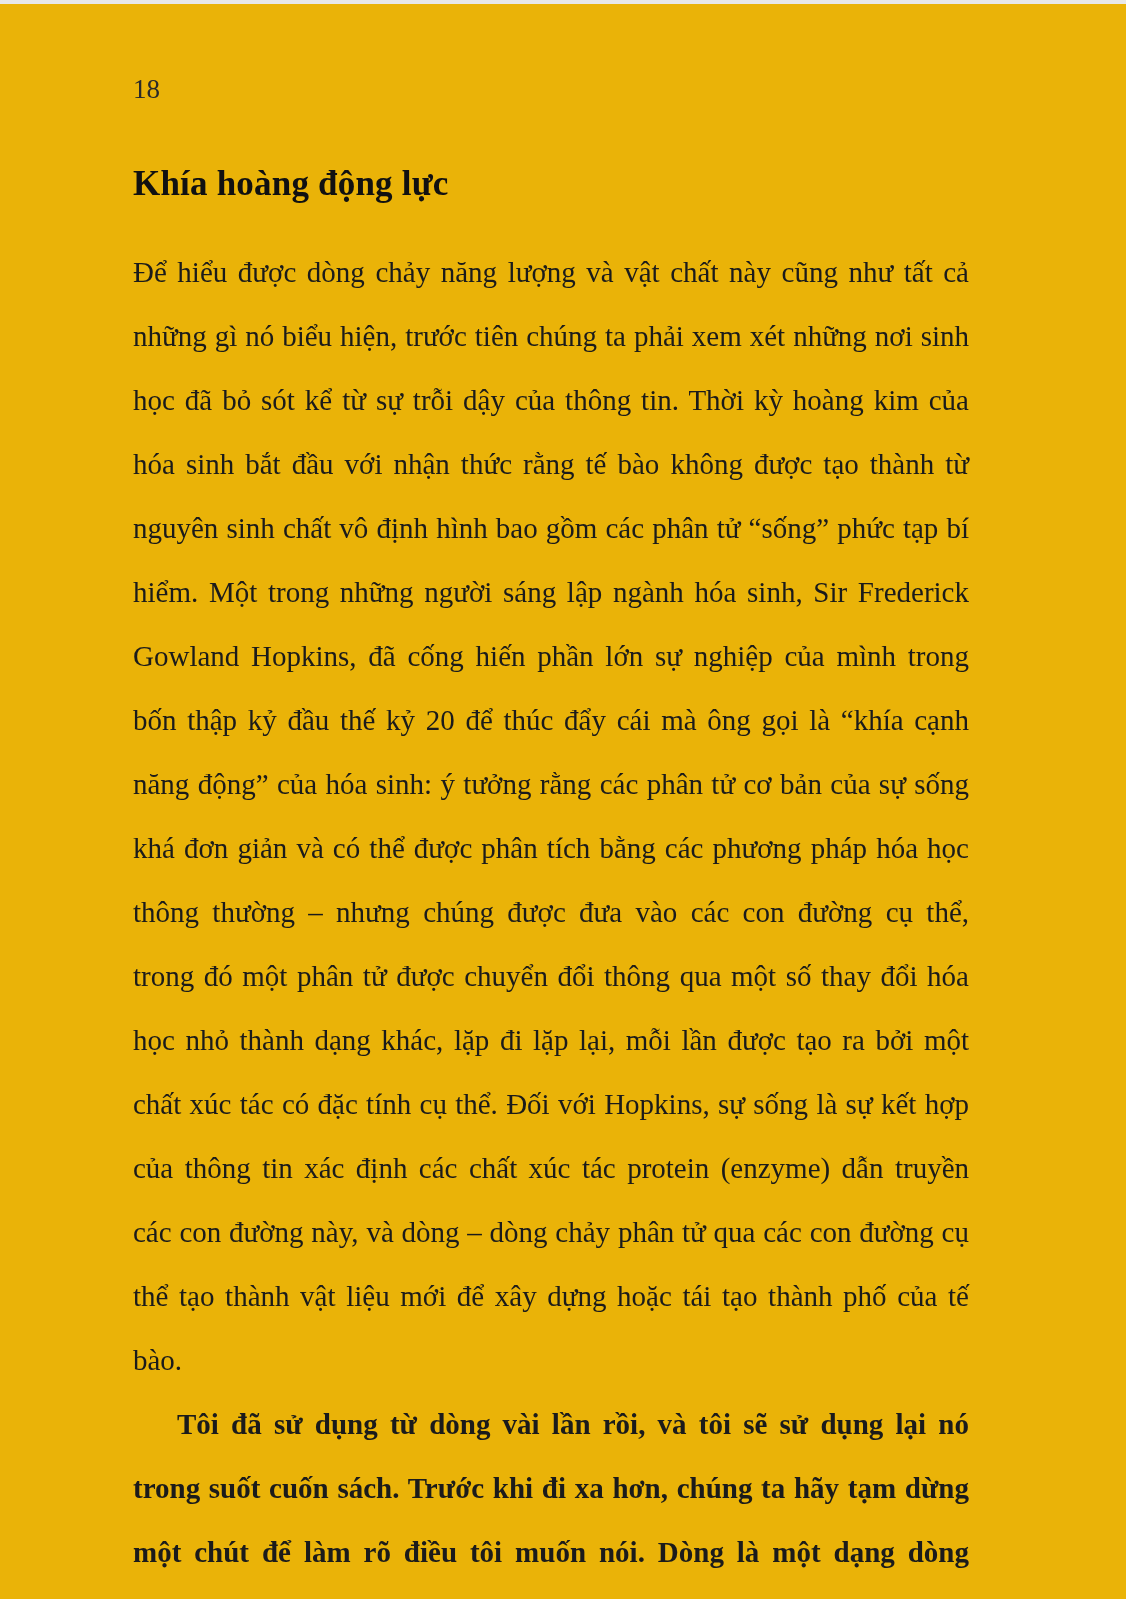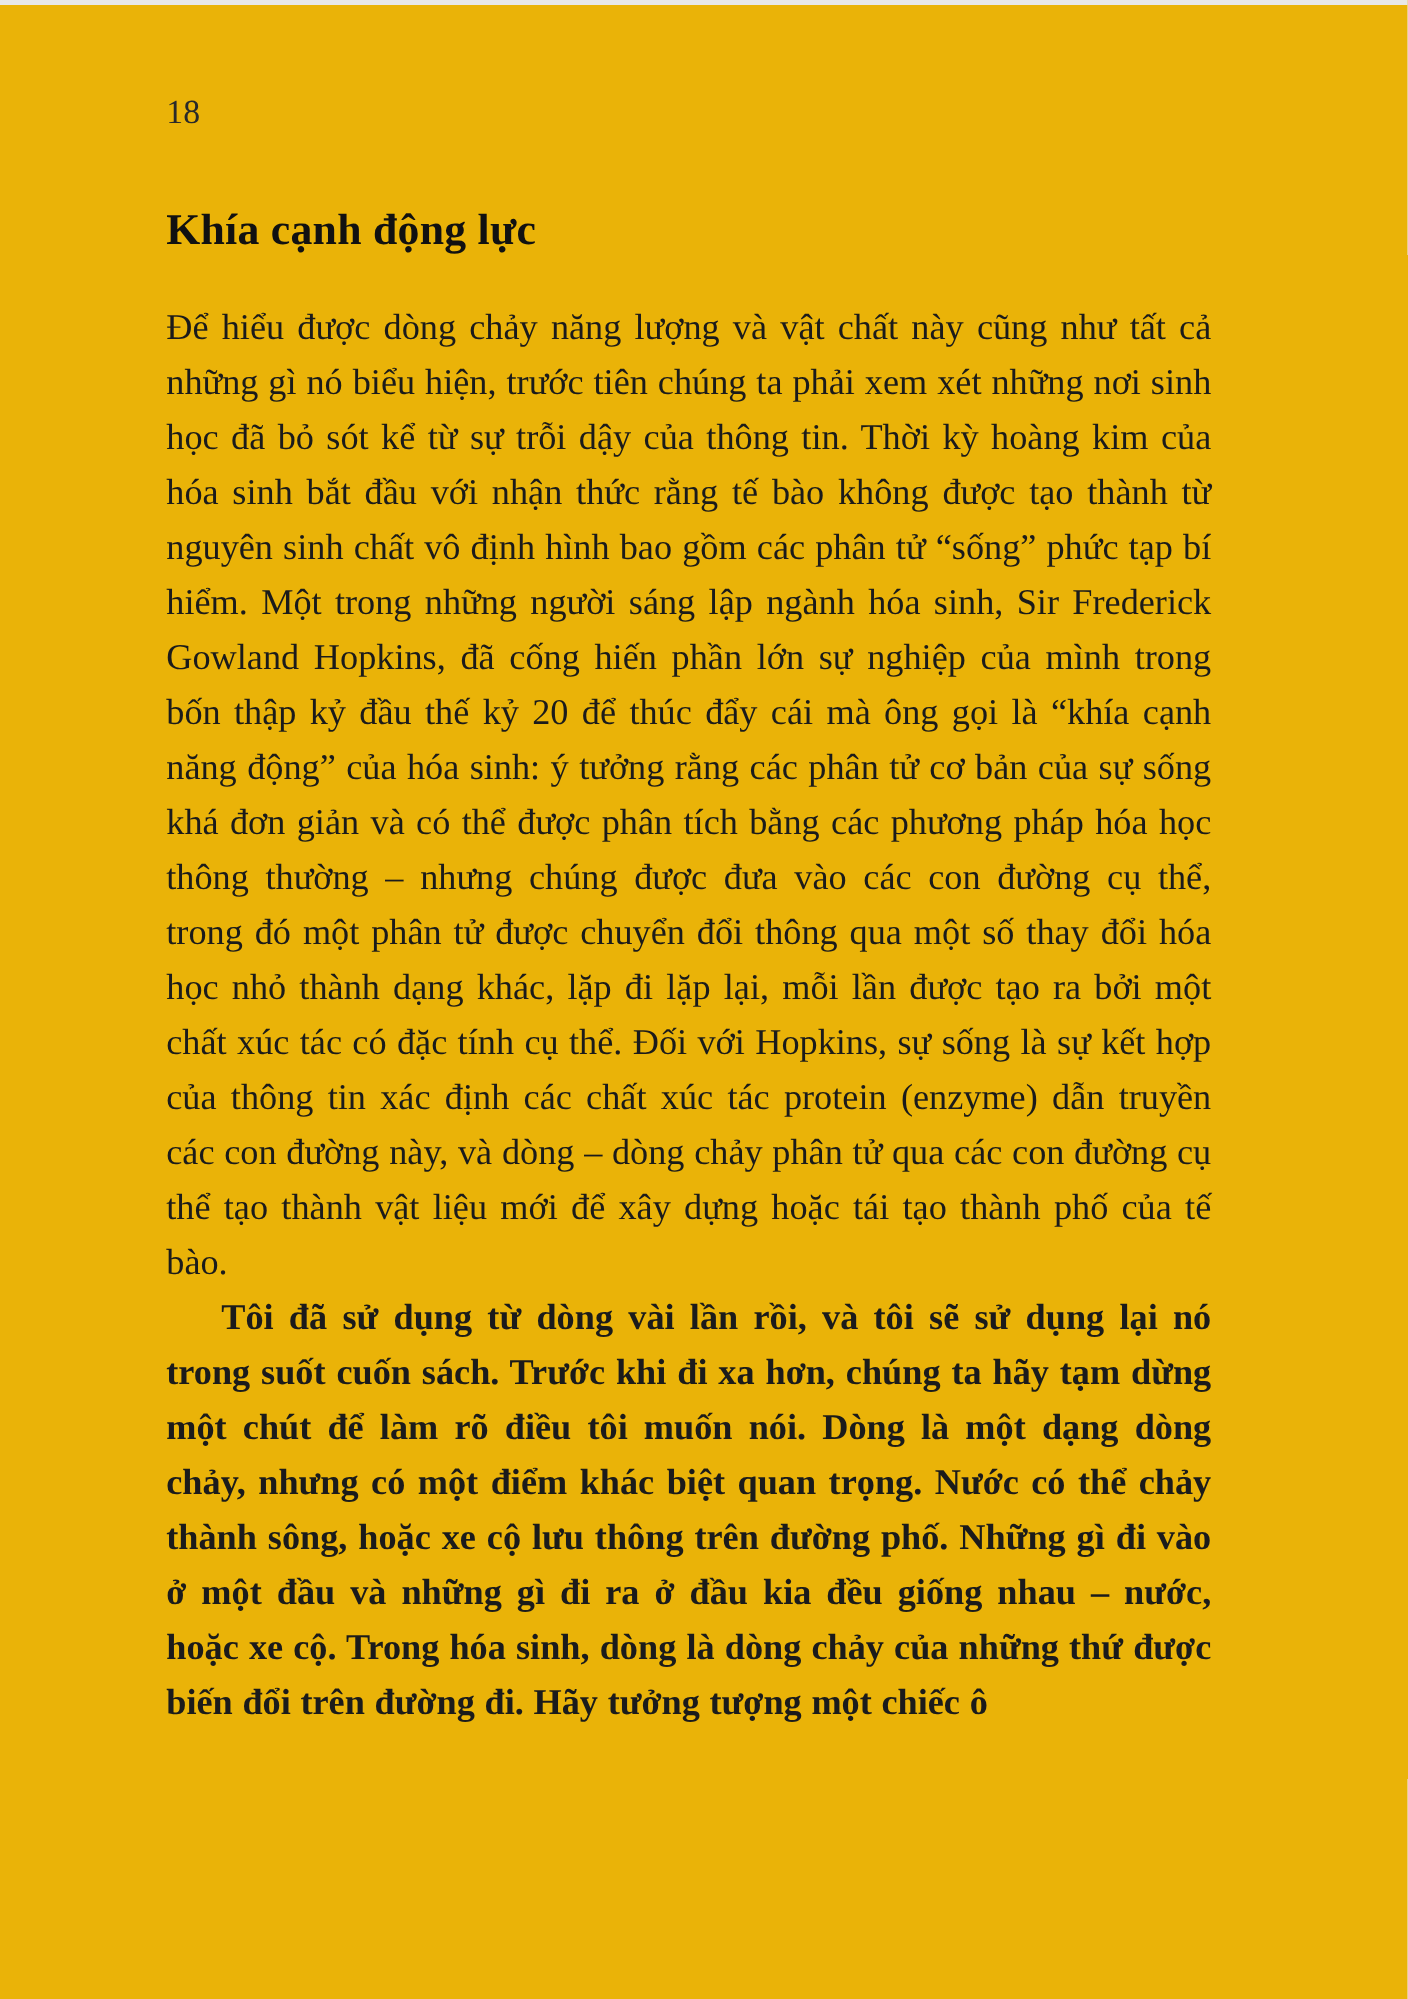--- a/index.html
+++ b/index.html
@@ -50,41 +50,41 @@
   }
   .section-heading {
     font-size: 35px;
     font-weight: 700;
     margin: 0 0 36px 0;
     color: #111111;
     letter-spacing: 0.2px;
   }
   .body-paragraph {
     font-size: 29px;
-    line-height: 44px;
+    line-height: 64px;
     text-align: justify;
     margin: 0;
     hyphens: none;
     word-spacing: 0.5px;
   }
   .body-paragraph.indented {
     text-indent: 44px;
     font-weight: bold;
   }
 </style>
 </head>
 <body>
 
 <div class="page">
 
   <header class="running-header">
     <span class="page-number">18</span>
   </header>
 
   <main class="content">
-    <h1 class="section-heading">Khía cạnh động lực</h1>
+    <h1 class="section-heading">Khía hoàng động lực</h1>
 
     <p class="body-paragraph">Để hiểu được dòng chảy năng lượng và vật chất này cũng như tất cả những gì nó biểu hiện, trước tiên chúng ta phải xem xét những nơi sinh học đã bỏ sót kể từ sự trỗi dậy của thông tin. Thời kỳ hoàng kim của hóa sinh bắt đầu với nhận thức rằng tế bào không được tạo thành từ nguyên sinh chất vô định hình bao gồm các phân tử “sống” phức tạp bí hiểm. Một trong những người sáng lập ngành hóa sinh, Sir Frederick Gowland Hopkins, đã cống hiến phần lớn sự nghiệp của mình trong bốn thập kỷ đầu thế kỷ 20 để thúc đẩy cái mà ông gọi là “khía cạnh năng động” của hóa sinh: ý tưởng rằng các phân tử cơ bản của sự sống khá đơn giản và có thể được phân tích bằng các phương pháp hóa học thông thường – nhưng chúng được đưa vào các con đường cụ thể, trong đó một phân tử được chuyển đổi thông qua một số thay đổi hóa học nhỏ thành dạng khác, lặp đi lặp lại, mỗi lần được tạo ra bởi một chất xúc tác có đặc tính cụ thể. Đối với Hopkins, sự sống là sự kết hợp của thông tin xác định các chất xúc tác protein (enzyme) dẫn truyền các con đường này, và dòng – dòng chảy phân tử qua các con đường cụ thể tạo thành vật liệu mới để xây dựng hoặc tái tạo thành phố của tế bào.</p>
 
     <p class="body-paragraph indented">Tôi đã sử dụng từ dòng vài lần rồi, và tôi sẽ sử dụng lại nó trong suốt cuốn sách. Trước khi đi xa hơn, chúng ta hãy tạm dừng một chút để làm rõ điều tôi muốn nói. Dòng là một dạng dòng chảy, nhưng có một điểm khác biệt quan trọng. Nước có thể chảy thành sông, hoặc xe cộ lưu thông trên đường phố. Những gì đi vào ở một đầu và những gì đi ra ở đầu kia đều giống nhau – nước, hoặc xe cộ. Trong hóa sinh, dòng là dòng chảy của những thứ được biến đổi trên đường đi. Hãy tưởng tượng một chiếc ô</p>
   </main>
 
 </div>
 
 </body></html>

